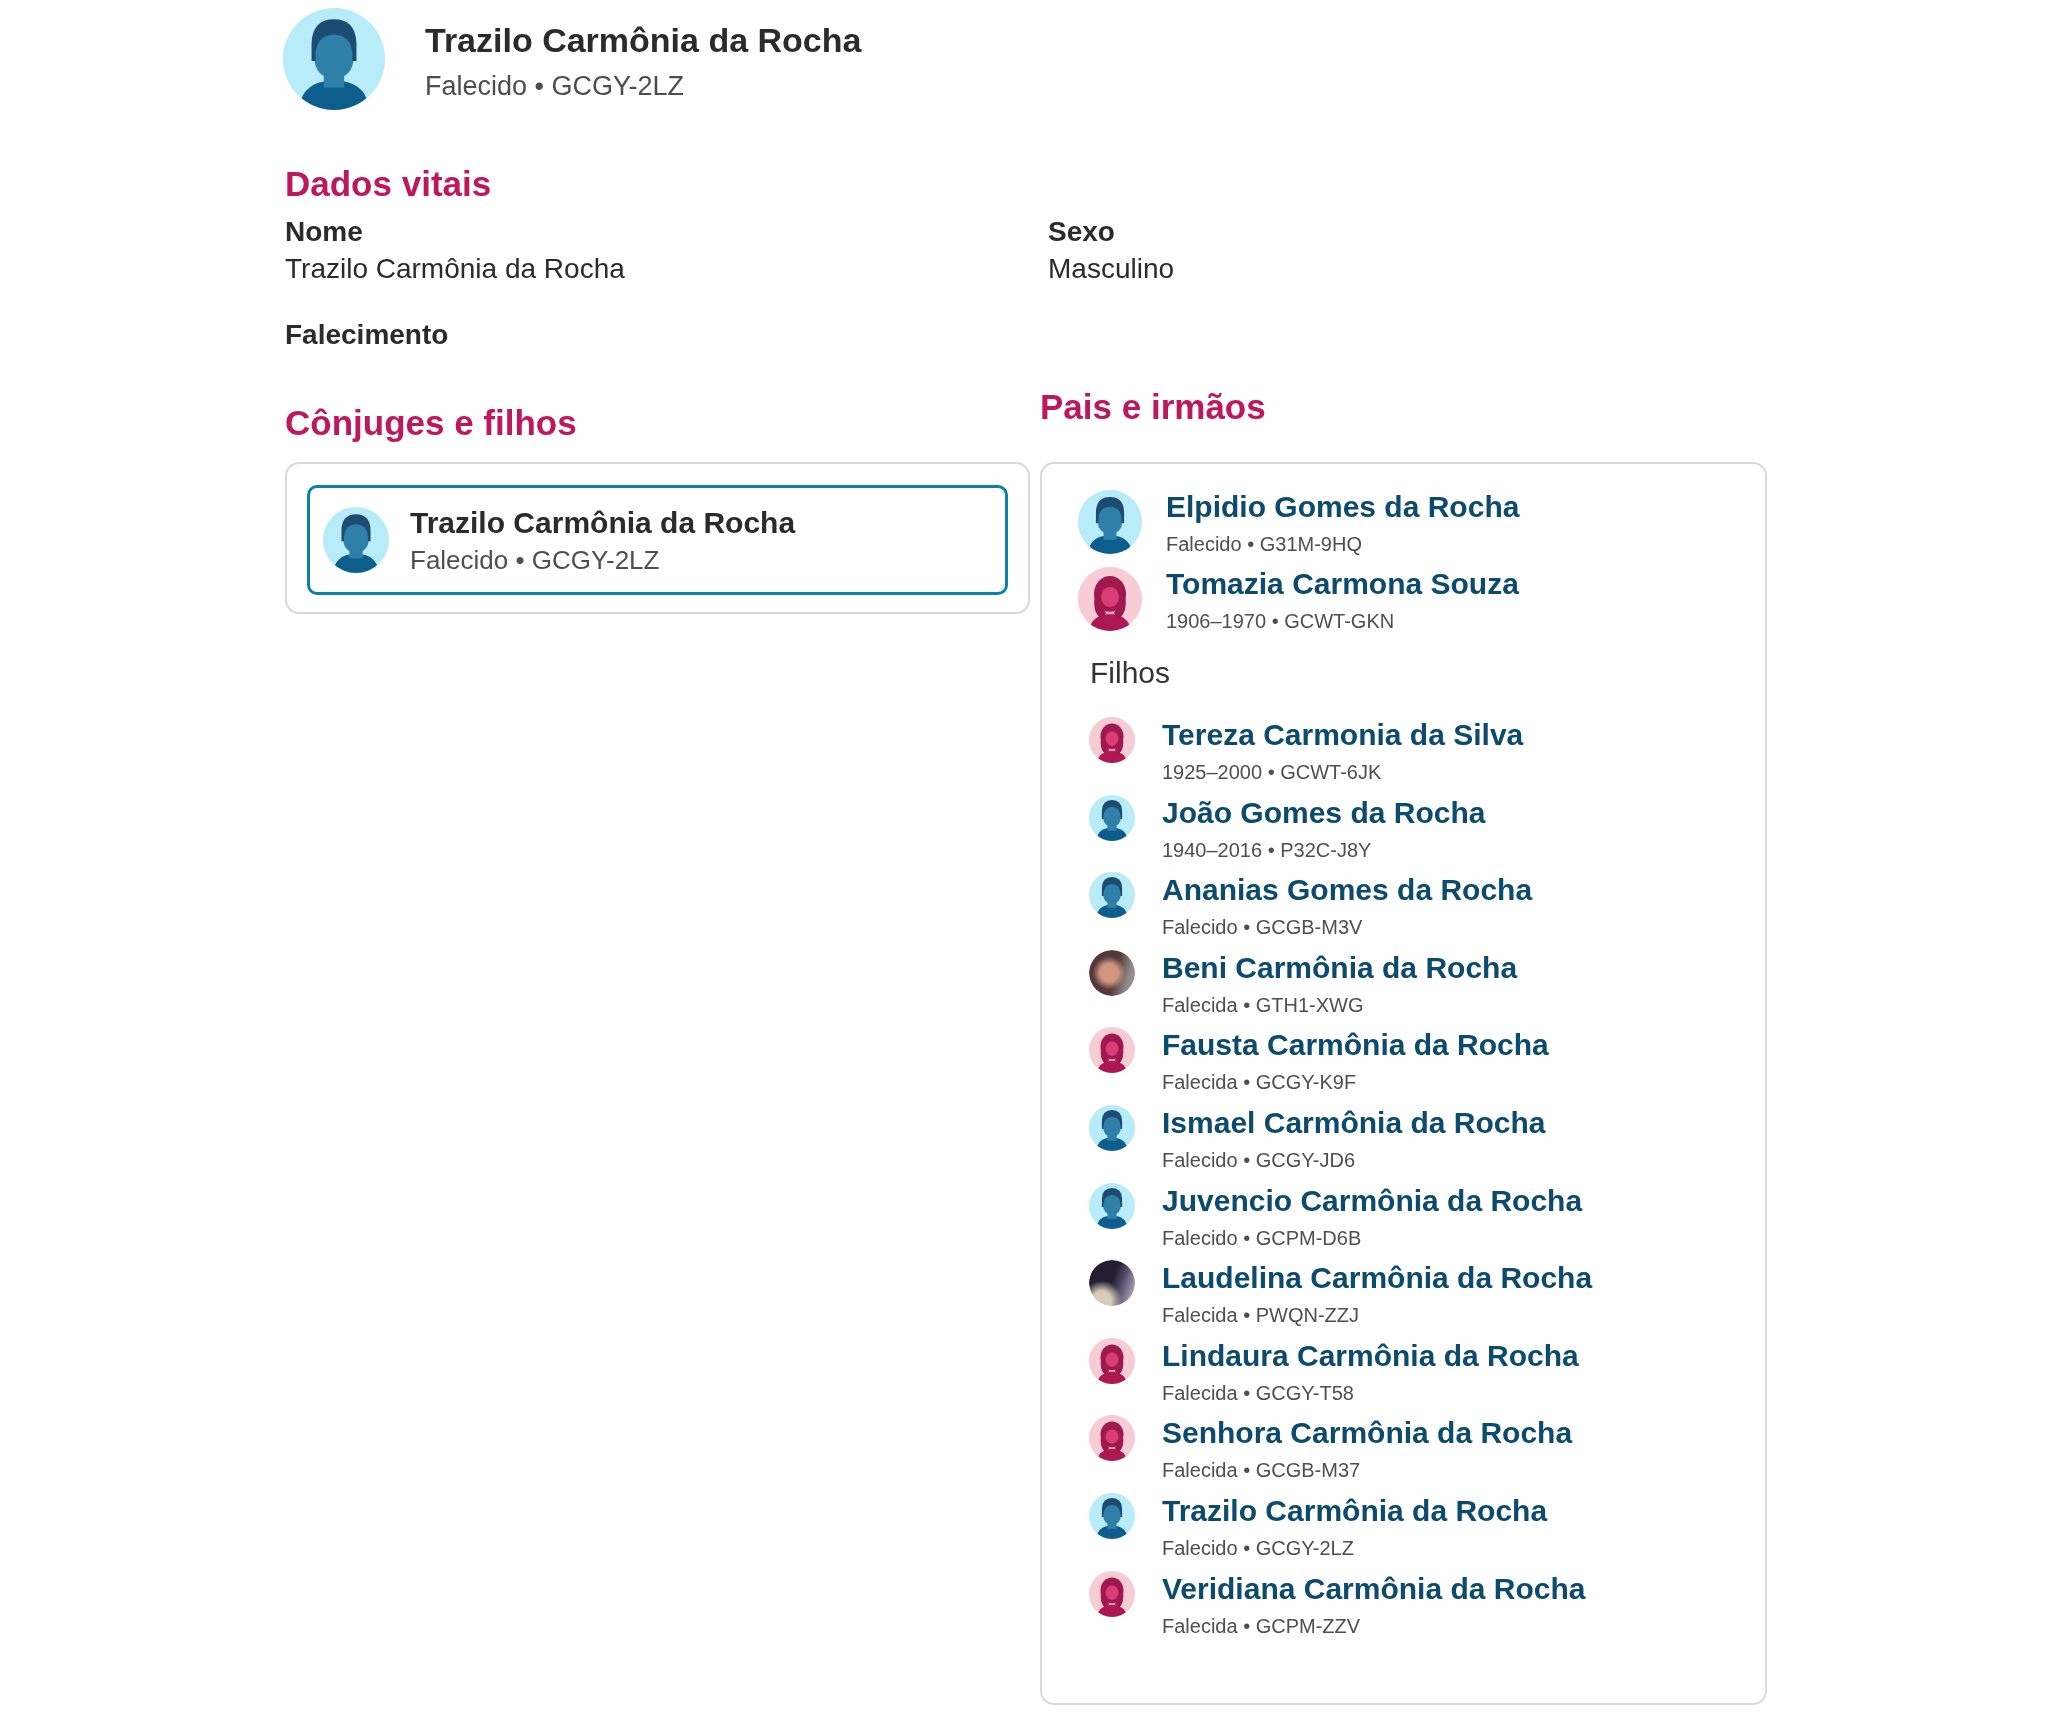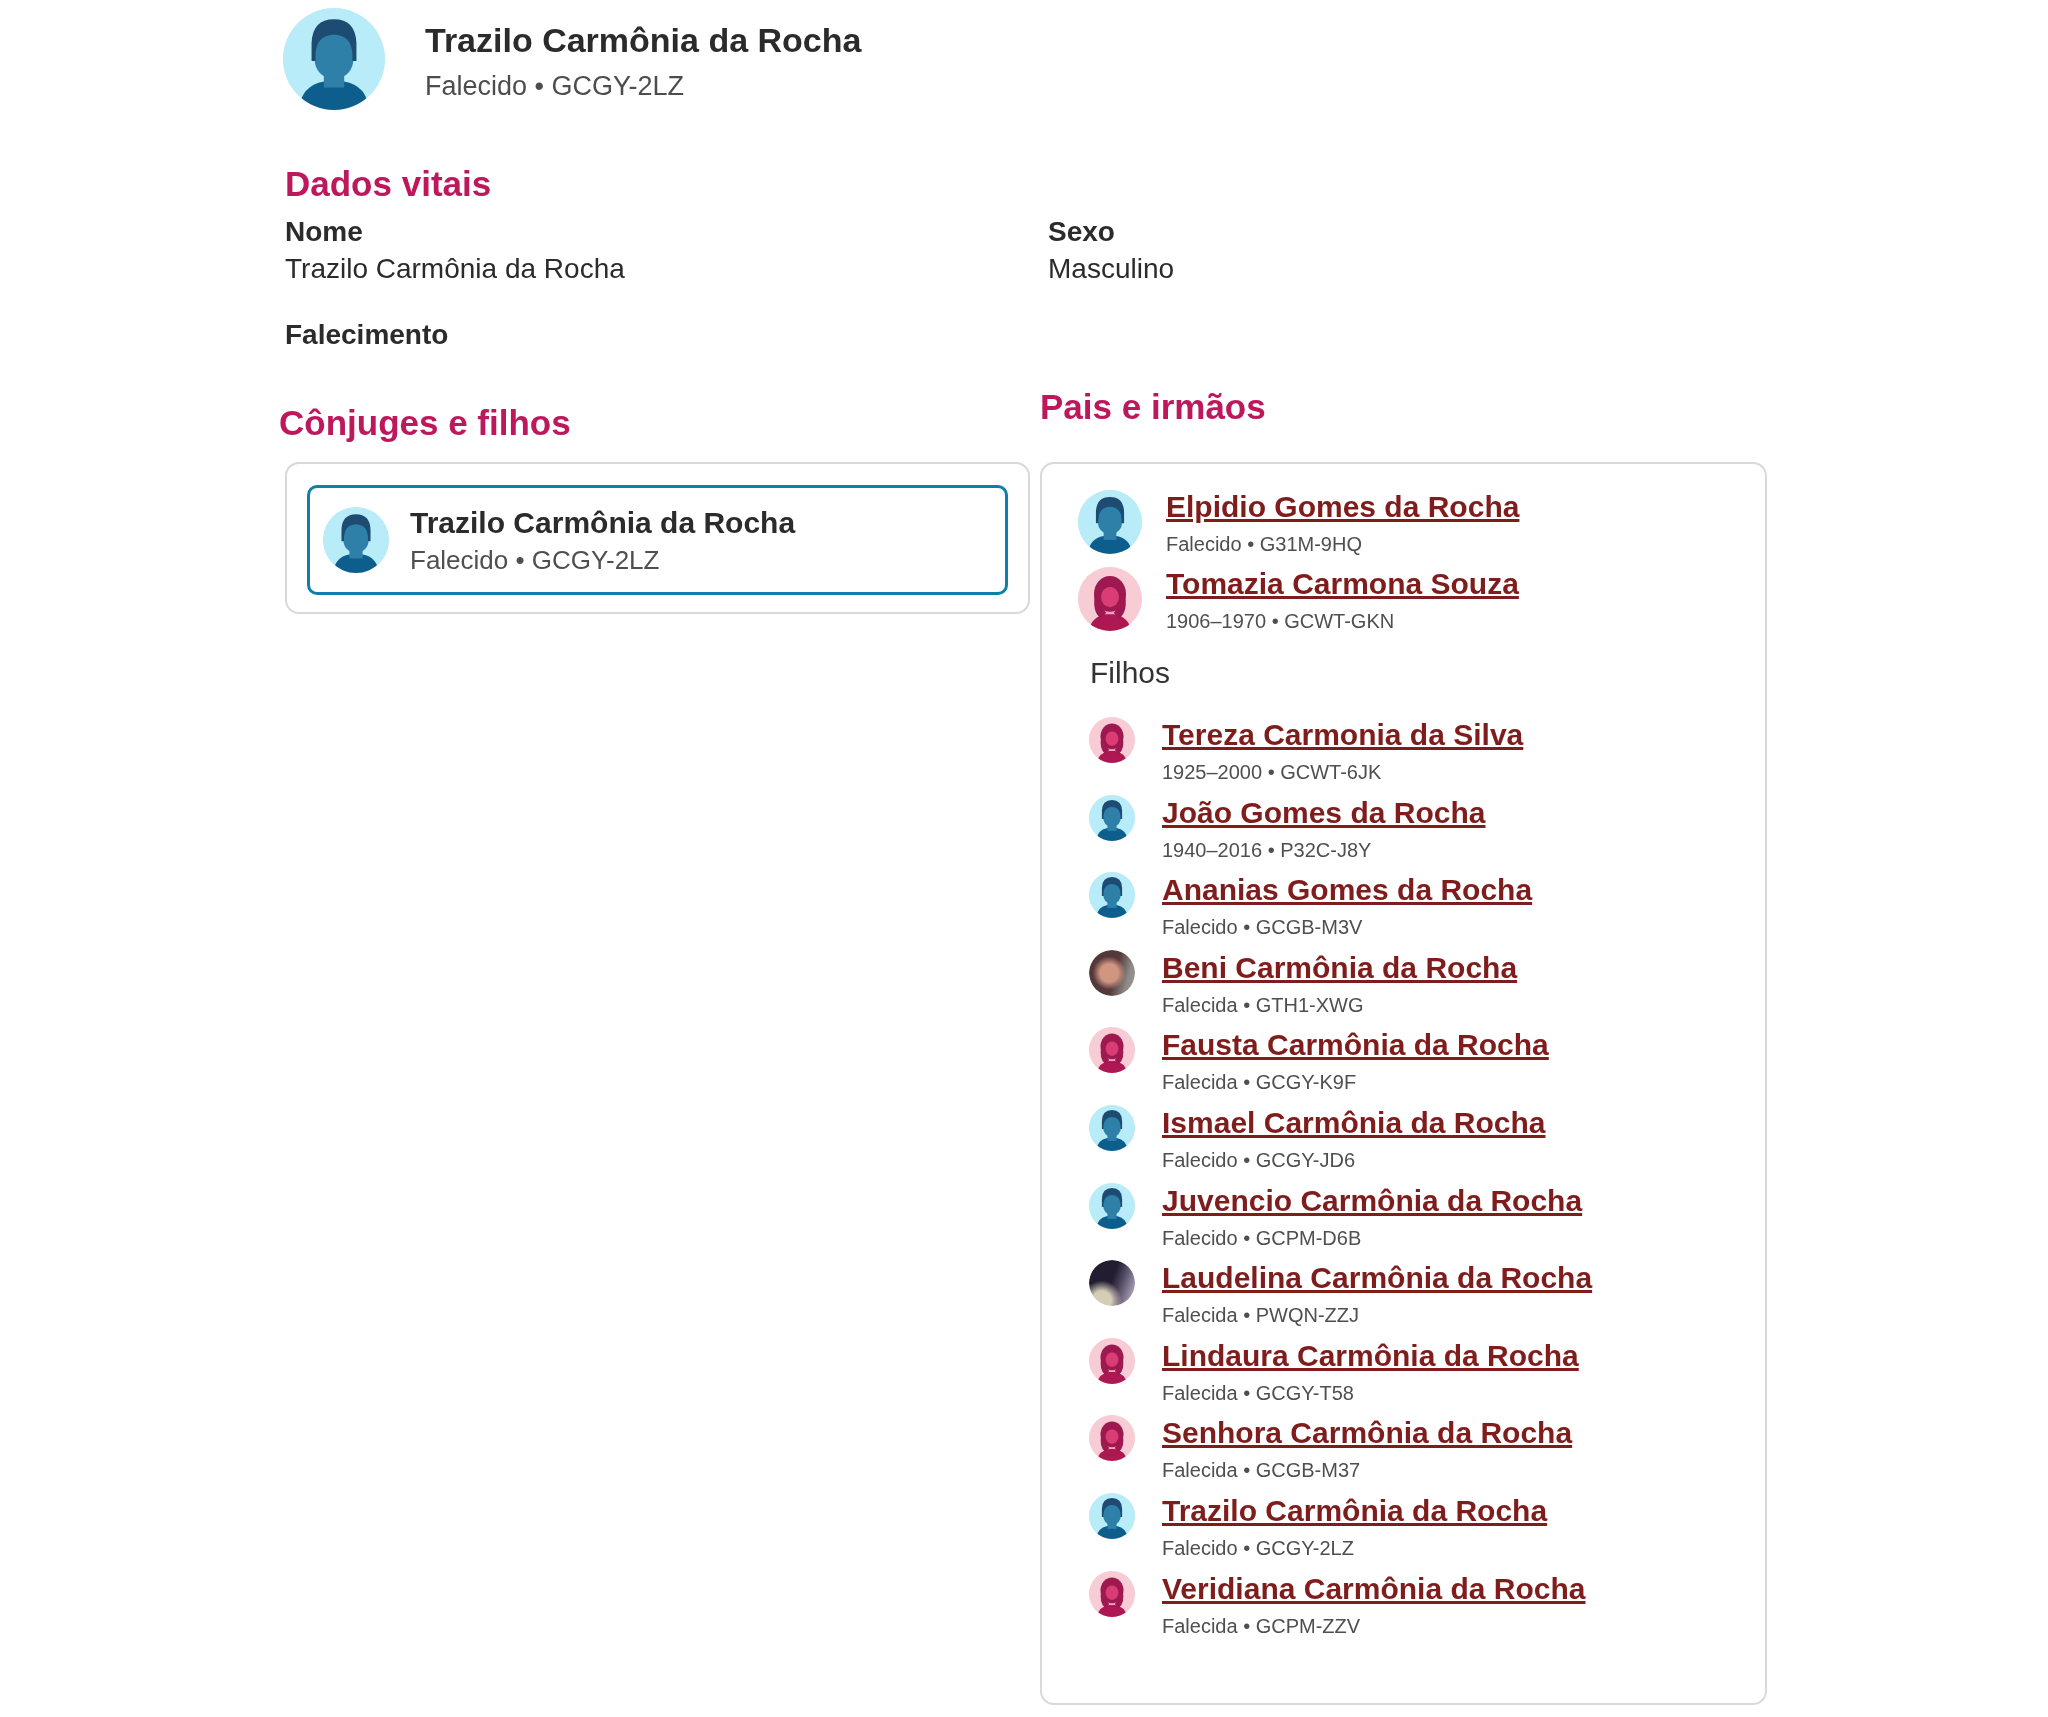--- a/index.html
+++ b/index.html
@@ -32,41 +32,41 @@
   
   .section-title{position:absolute;font-size:35px;font-weight:bold;color:#be185d;line-height:42px;margin:0;}
   .vitals-title{left:285px;top:163px;}
   .vital-field{position:absolute;}
   .field-nome{left:285px;top:213px;}
   .field-sexo{left:1048px;top:213px;}
   .field-falecimento{left:285px;top:316px;}
   .field-label{font-size:28px;font-weight:bold;line-height:37px;color:#2b2b2b;}
   .field-value{font-size:28px;line-height:38px;color:#2b2b2b;}
 
-  .spouses-title{left:279px;top:402px;}
+  .spouses-title{left:285px;top:402px;}
   .parents-title{left:1040px;top:386px;}
 
   
   .spouse-card{position:absolute;left:285px;top:462px;width:745px;height:152px;
     border:2px solid #d9d9d9;border-radius:14px;box-sizing:border-box;background:#fff;}
   .spouse-inner{position:absolute;left:20px;top:21px;right:20px;bottom:17px;
     border:3px solid #0c80a8;border-radius:10px;display:flex;align-items:center;
     gap:21px;padding-left:13px;box-sizing:border-box;cursor:pointer;background:#fff;}
   .spouse-inner .avatar{width:66px;height:66px;}
   .spouse-name{font-size:30px;font-weight:bold;line-height:37px;color:#2b2b2b;}
   .spouse-detail{font-size:26px;line-height:33px;color:#4f4f4f;margin-top:3px;}
 
   
   .family-card{position:absolute;left:1040px;top:462px;width:727px;height:1243px;
     border:2px solid #d9d9d9;border-radius:14px;box-sizing:border-box;background:#fff;
     padding:24px 16px 0 36px;overflow:hidden;}
   .member-row{display:flex;gap:24px;align-items:flex-start;cursor:pointer;}
   .parents-list .member-row{height:77px;}
   .parents-list .avatar{width:64px;height:64px;margin-top:2px;}
-  .member-name{font-size:30px;font-weight:bold;line-height:38px;color:#7f1d1d;text-decoration:underline;}
+  .member-name{font-size:30px;font-weight:bold;line-height:38px;color:#0c4a6e;}
   .member-detail{font-size:20px;line-height:36px;color:#4f4f4f;}
   .children-label{font-size:30px;line-height:38px;color:#333333;margin:12px 0 24px 12px;}
   .children-list{padding-left:11px;}
   .children-list .member-row{height:77.6px;gap:27px;}
   .children-list .avatar{width:46px;height:46px;margin-top:1px;}
 </style>
 </head>
 <body>
 
 <div class="page">

